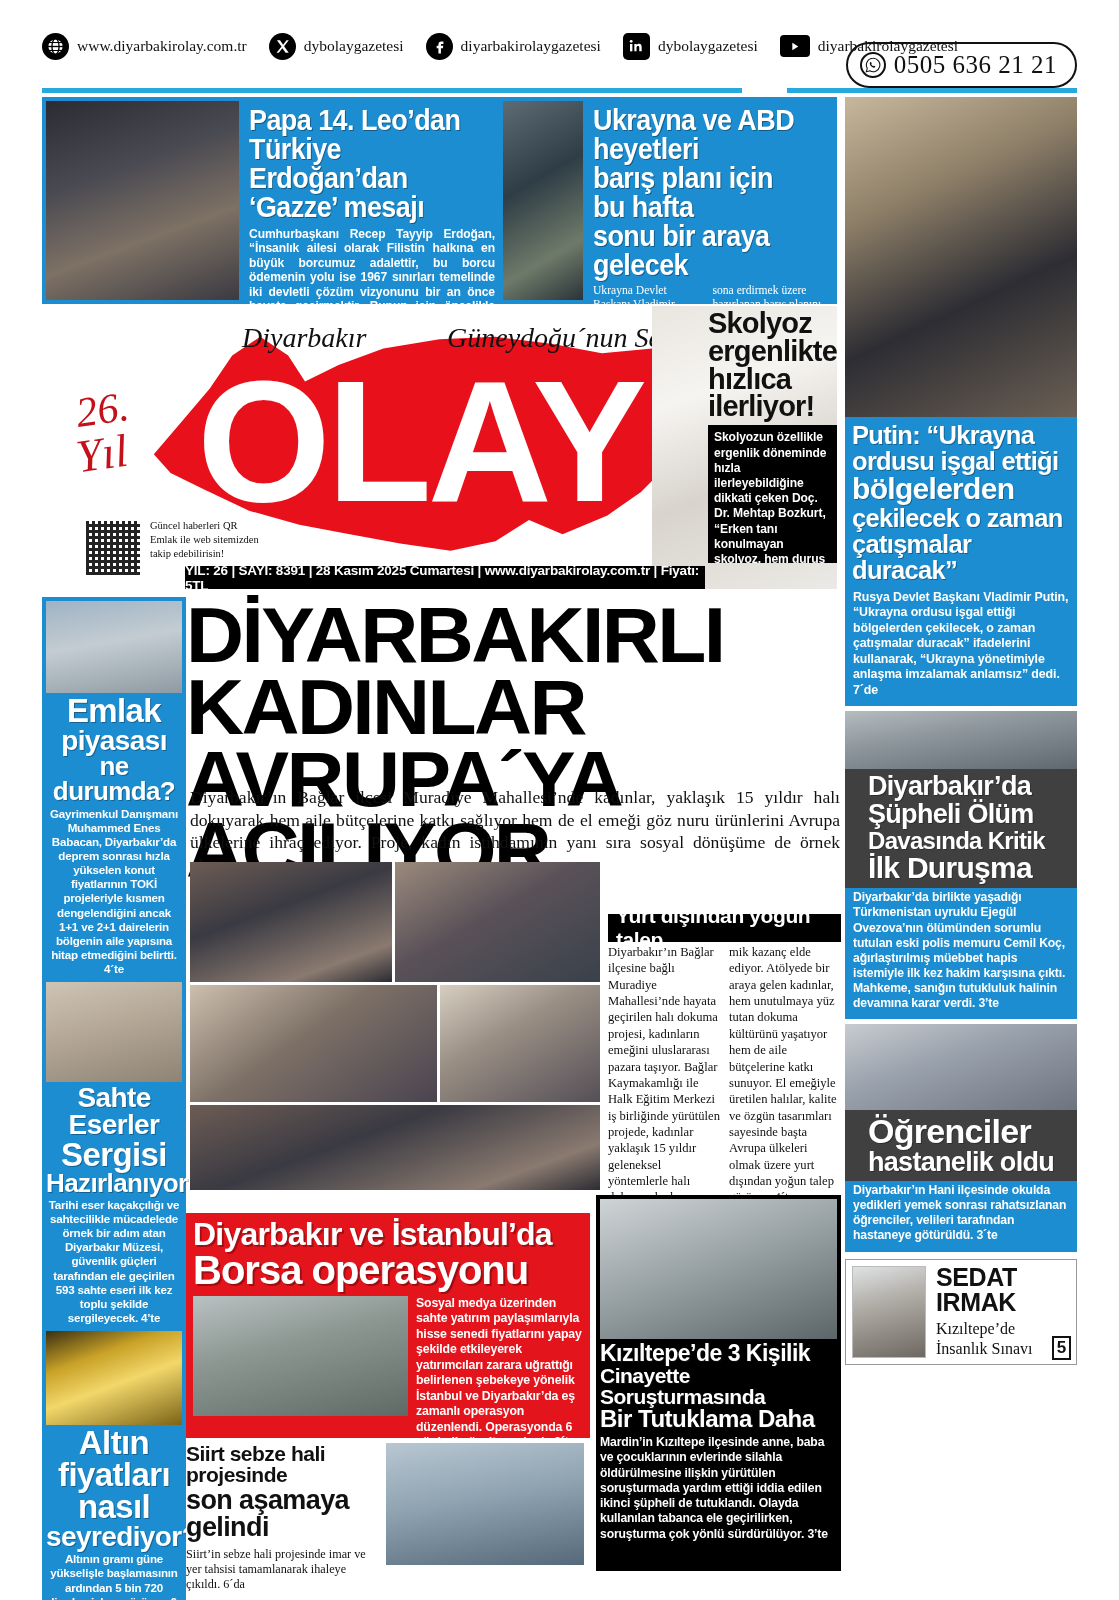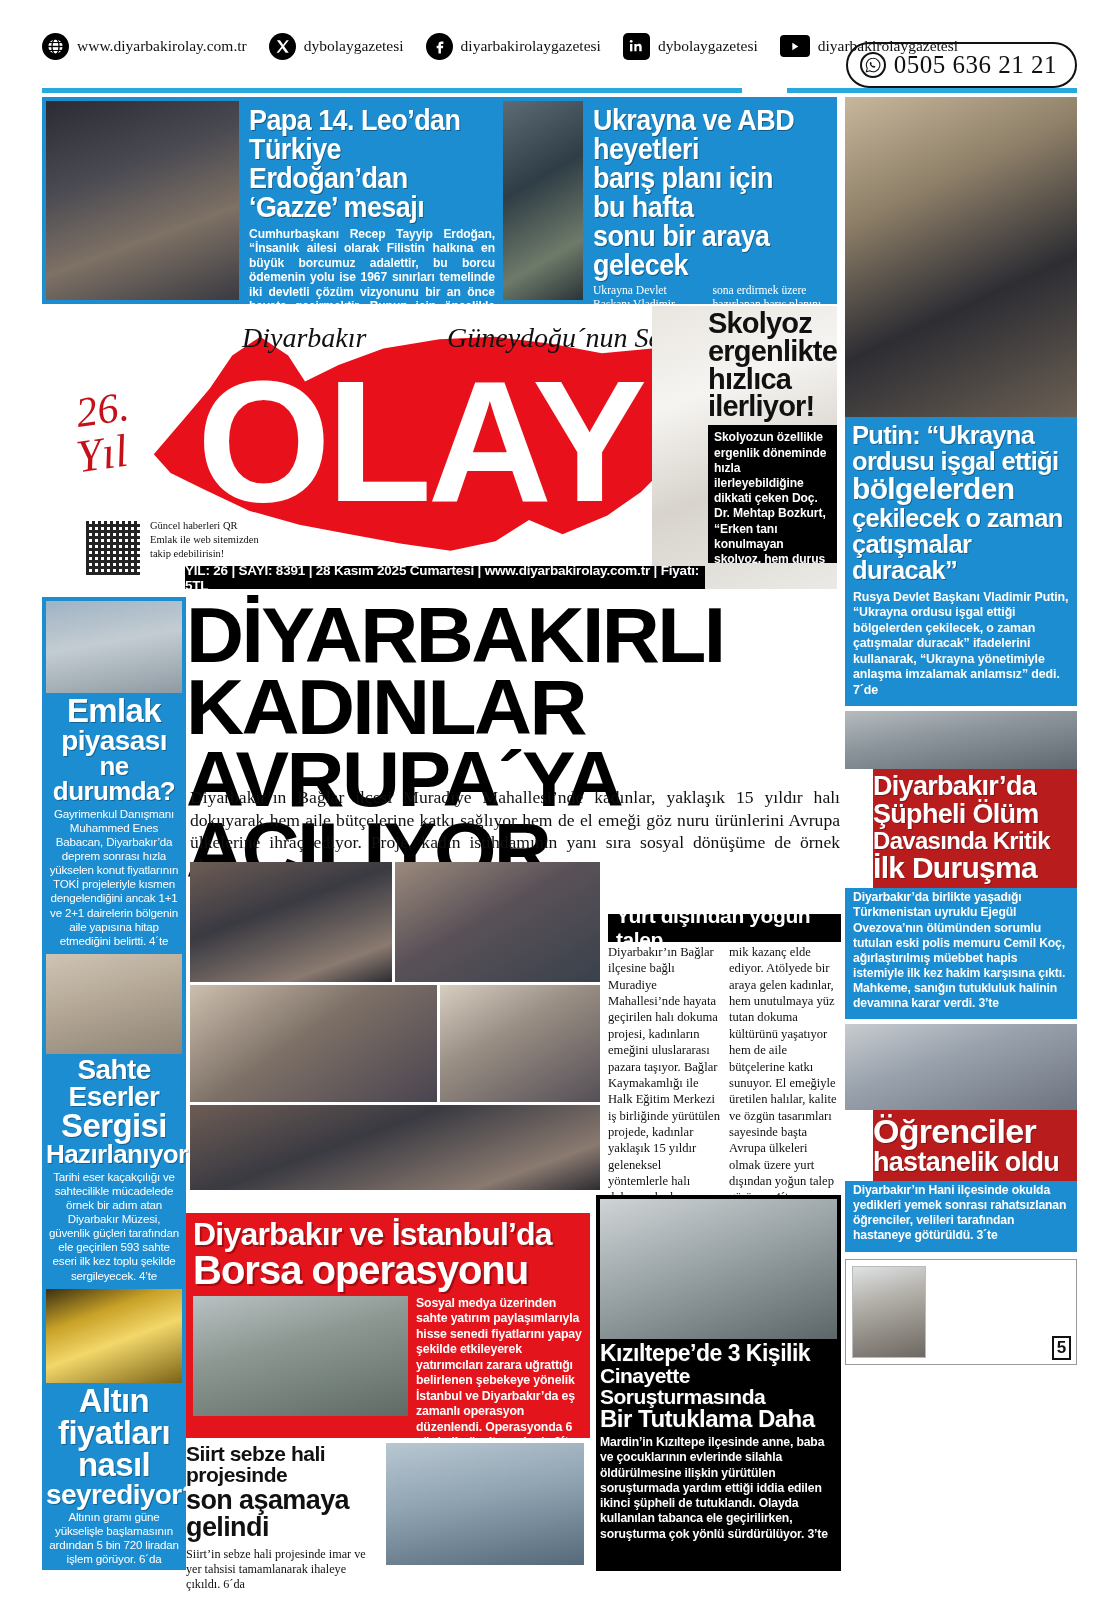--- a/index.html
+++ b/index.html
@@ -146,25 +146,24 @@
     font-weight:bold; font-size:25.5px; line-height:1.02; letter-spacing:-.7px;
     text-shadow:1px 1px 0 rgba(0,0,0,.3); transform-origin:left;
   }
   .r-putin-body {
     background:#1c8dd0; color:#fff; padding:1px 8px 8px 8px;
     font-size:12.4px; line-height:1.25; font-weight:600; letter-spacing:-.1px;
   }
   .r-sec { margin-top:5px; }
   .r-photo { width:232px; }
   .r-head-blue {
-    background:#b91c1c; color:#fff; padding:4px 7px 4px 0;
+    background:#404040; color:#fff; padding:4px 7px 4px 23px;
     font-family:"Liberation Sans Narrow","Liberation Sans",sans-serif;
     font-weight:bold; font-size:27px; line-height:1.03; letter-spacing:-.7px;
     text-shadow:1px 1px 0 rgba(0,0,0,.28);
-    margin-left:28px;
   }
   .r-body-blue {
     background:#1c8dd0; color:#fff; padding:2px 8px 8px 8px;
     font-size:12.2px; line-height:1.24; font-weight:600; letter-spacing:-.15px;
   }
   .columnist {
     margin-top:7px; border:1px solid #999; height:106px; display:flex;
     align-items:center; padding:6px; background:#fff; position:relative;
   }
   .col-photo { width:74px; height:92px; flex:none; border:1px solid #bbb; }
@@ -186,21 +185,21 @@
   .lc-head {
     color:#fff; text-align:center; font-family:"Liberation Sans Narrow","Liberation Sans",sans-serif;
     font-weight:bold; line-height:.97; letter-spacing:-.6px; text-shadow:1px 1px 0 rgba(0,0,0,.3);
     margin-top:2px;
   }
   .lc-head .a { font-size:33px; display:block; }
   .lc-head .b { font-size:28px; display:block; }
   .lc-head .c { font-size:26px; display:block; }
   .lc-body {
     color:#fff; text-align:center; font-size:11.6px; line-height:1.22;
-    font-weight:400; letter-spacing:-.2px; margin-top:2px; padding:0 1px;
+    font-weight:700; letter-spacing:-.2px; margin-top:2px; padding:0 1px;
   }
 
   
   .mainhead {
     position:absolute; left:186px; top:600px; width:655px;
   }
   .mh-l1, .mh-l2 {
     font-family:"Liberation Sans Narrow","Liberation Sans",sans-serif;
     font-weight:bold; color:#000; font-size:78px; line-height:.92;
     letter-spacing:-2.5px; transform:scaleX(1.03); transform-origin:left;
@@ -422,20 +421,25 @@
       <div class="photo grad-hospital r-photo" style="height:86px"></div>
       <div class="r-head-blue" style="font-size:34px">
         <div>Öğrenciler</div>
         <div style="font-size:27px">hastanelik oldu</div>
       </div>
       <div class="r-body-blue">Diyarbakır’ın Hani ilçesinde okulda yedikleri yemek sonrası rahatsızlanan öğrenciler, velileri tarafından hastaneye götürüldü. 3´te</div>
     </div>
 
     <div class="columnist">
       <div class="photo grad-portrait col-photo"></div>
+      <div class="col-meta">
+        <div class="col-name">SEDAT IRMAK</div>
+        <div class="col-sub">Kızıltepe’de</div>
+        <div class="col-sub" style="margin-top:0">İnsanlık Sınavı</div>
+      </div>
       <div class="pagenum">5</div>
     </div>
   </div>
 
   <div class="leftcol">
     <div>
       <div class="photo grad-city lc-photo"></div>
       <div class="lc-head">
         <span class="a">Emlak</span>
         <span class="b">piyasası</span>

